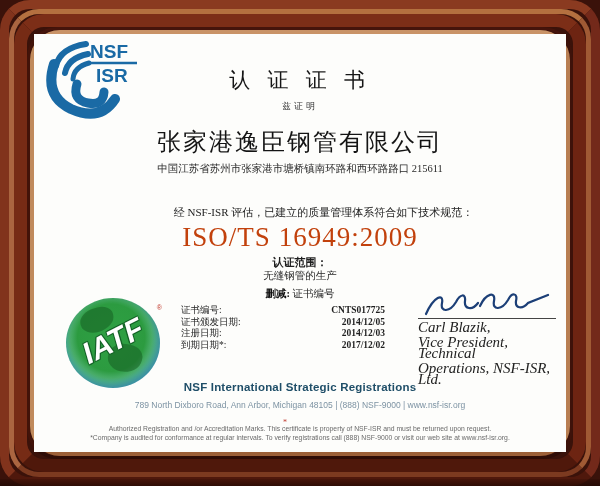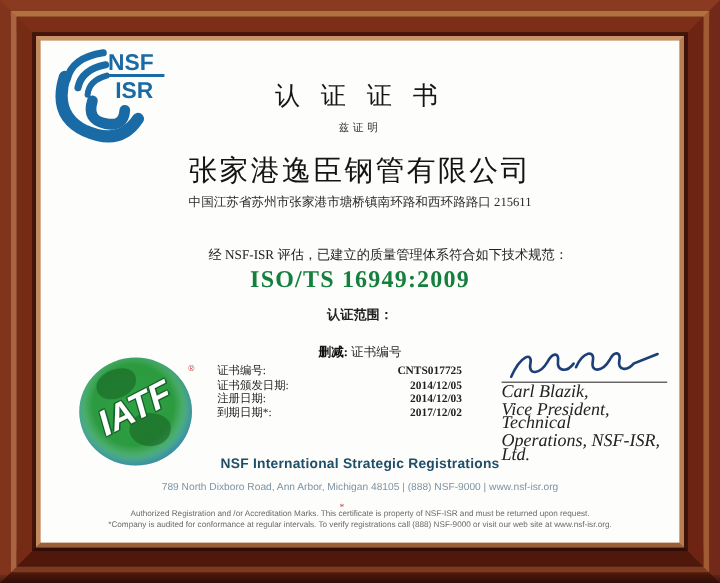--- a/index.html
+++ b/index.html
@@ -1,36 +1,36 @@
 <!DOCTYPE html>
 <html><head>
 <meta charset="utf-8">
 <style>
   html,body{margin:0;padding:0;}
   body{width:600px;height:486px;position:relative;overflow:hidden;background:#3a120a;
        font-family:"Liberation Serif","DejaVu Serif",serif;}
   
   .frame{position:absolute;inset:0;}
-  .m{width:100%;height:100%;box-sizing:border-box;}
+  .m{width:100%;height:100%;box-sizing:border-box;border-radius:30px;}
   .m1{border:9px solid;border-color:#8a3a20 #73291a #4f180c #81331c;}
   .m2{border:5px solid;border-color:#b4703f #a05a34 #7c3a20 #aa6540;}
   .m3{border:13px solid;border-color:#7c2e17 #6d2412 #4f180b #762b15;}
   .m4{border:3px solid;border-color:#45140b #3d120a #2f0d07 #421309;}
   .m5{border:4px solid;border-color:#c99367 #b87e52 #9c6038 #c08a5c;background:#fdfdfb;}
   .frame-base-shadow{position:absolute;left:0;right:0;bottom:0;height:7px;
        background:linear-gradient(180deg,rgba(20,4,0,.15),rgba(20,4,0,.55));pointer-events:none;}
   
   .certificate{position:relative;width:100%;height:100%;background:#fdfdfb;color:#1f1f1f;}
   .line{position:absolute;left:0;right:0;text-align:center;}
   .title{top:32px;font-size:21px;letter-spacing:6px;color:#161616;}
   .certify{top:66px;font-size:9px;letter-spacing:3px;color:#333;}
   .company{top:92px;font-size:24px;letter-spacing:2px;color:#141414;}
   .addr{top:128px;font-size:10.5px;color:#2a2a2a;}
   .assessment{top:171px;font-size:11px;color:#222;padding-left:47px;}
-  .standard{top:188px;font-size:20px;font-weight:bold;letter-spacing:1px;color:#15803d;}
+  .standard{top:188px;font-size:27px;font-weight:normal;letter-spacing:1px;color:#c2410c;}
   .scope-head{top:221px;font-size:11px;font-weight:bold;}
   .scope-val{top:235px;font-size:10.5px;color:#2a2a2a;}
   .exclusion{top:253px;font-size:10.5px;color:#2a2a2a;}
   .exclusion b{font-weight:bold;color:#111;}
   
   .details{position:absolute;left:147px;top:271px;width:204px;font-size:9.5px;}
   .drow{display:flex;justify-content:space-between;line-height:11.6px;}
   .drow .dv{font-weight:bold;}
   
   .globe{position:absolute;left:32px;top:264px;width:94px;height:90px;}
@@ -84,20 +84,21 @@
           <text x="54" y="46" font-family="Liberation Sans, sans-serif" font-size="19" font-weight="bold" fill="#1a6aa5">ISR</text>
         </svg>
 
         <div class="line title">认 证 证 书</div>
         <div class="line certify">兹证明</div>
         <div class="line company">张家港逸臣钢管有限公司</div>
         <div class="line addr">中国江苏省苏州市张家港市塘桥镇南环路和西环路路口 215611</div>
         <div class="line assessment">经 NSF-ISR 评估，已建立的质量管理体系符合如下技术规范：</div>
         <div class="line standard">ISO/TS 16949:2009</div>
         <div class="line scope-head">认证范围：</div>
+        <div class="line scope-val">无缝钢管的生产</div>
         <div class="line exclusion">
           <b>删减:</b>
           <span>证书编号</span>
         </div>
 
         <div class="details">
           <div class="drow">
             <span class="dl">证书编号:</span>
             <span class="dv">CNTS017725</span>
           </div>

